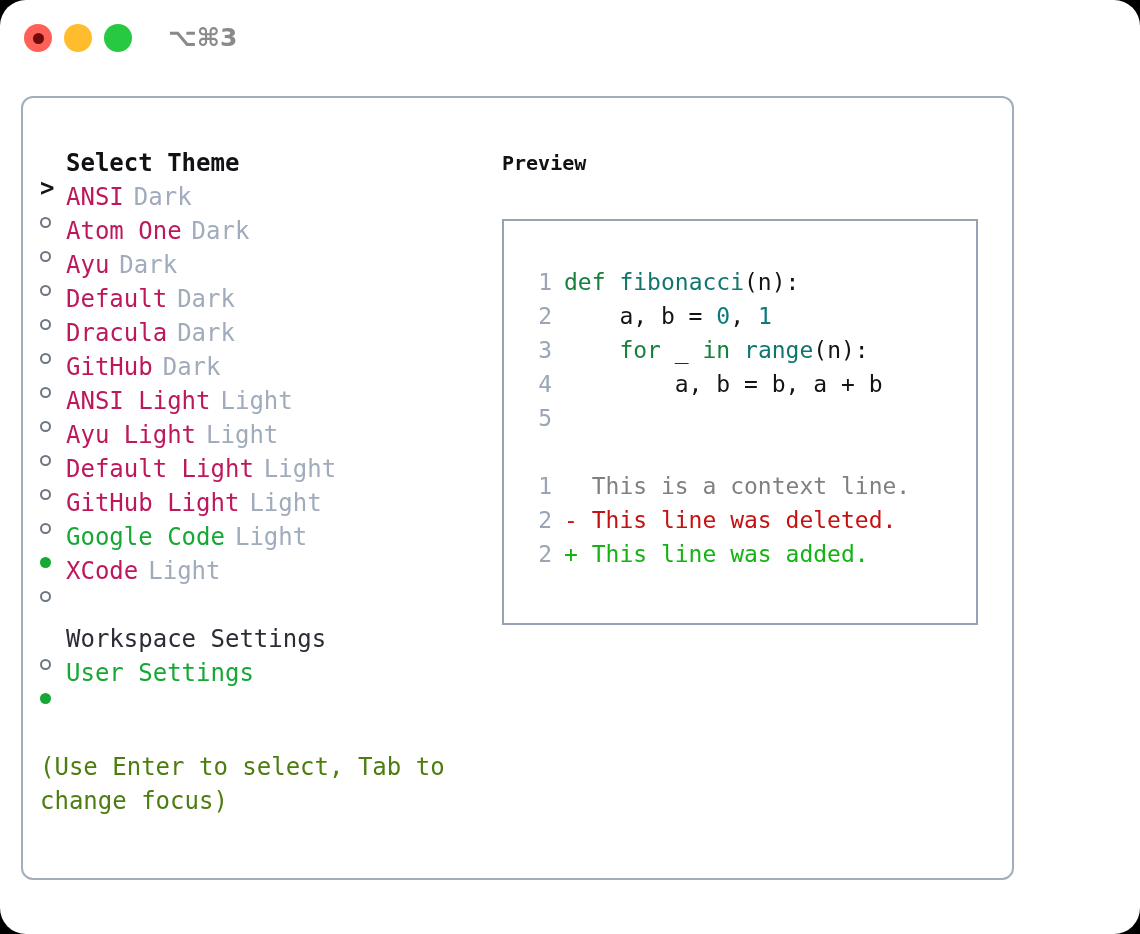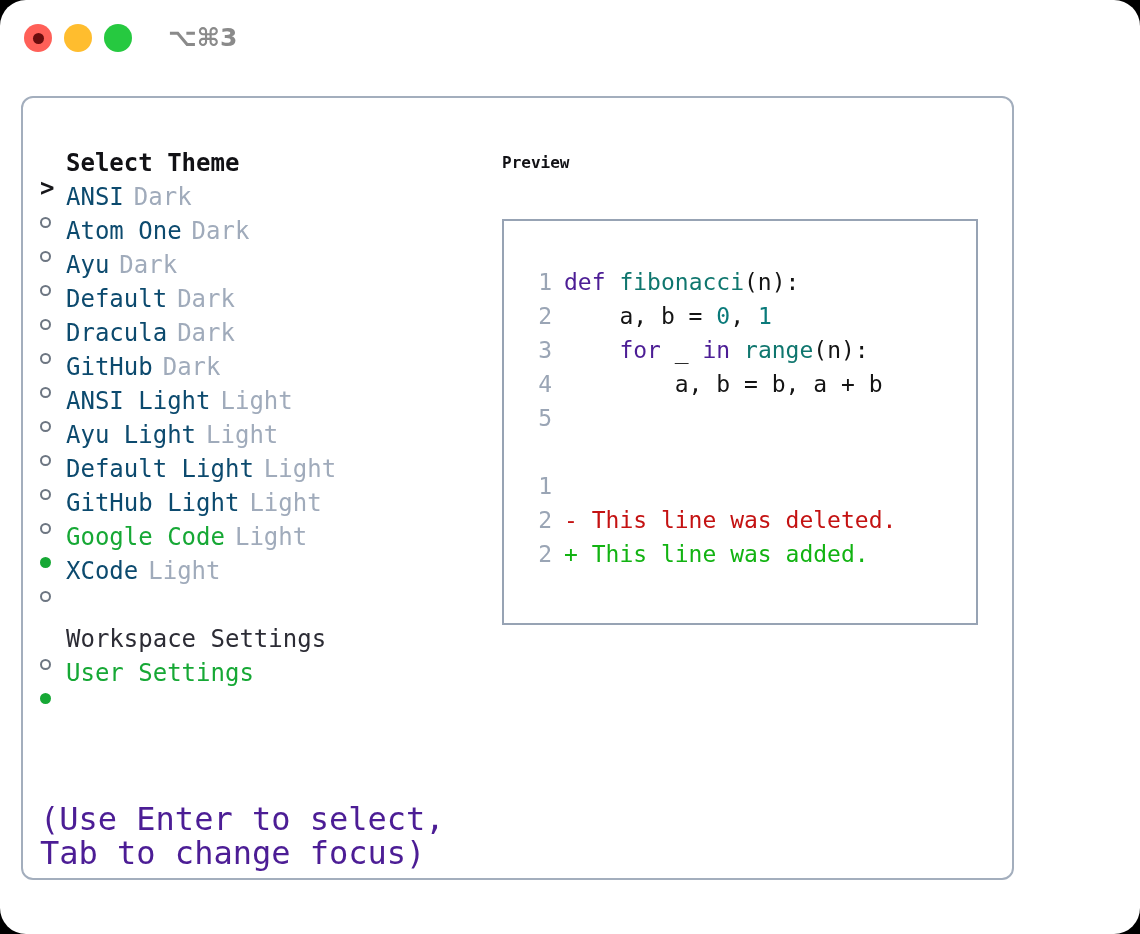--- a/index.html
+++ b/index.html
@@ -139,50 +139,50 @@
     font-weight: bold;
     color: #16161a;
     font-size: 24px;
     line-height: 34px;
   }
 
   .header-row {
     font-weight: bold;
     color: #111115;
   }
-  .theme-name { color: #0c4a6e; }
+  .theme-name { color: #be185d; }
   .theme-name.selected { color: #16a835; }
   .variant {
     color: #a0abbb;
     margin-left: 10px;
   }
   .apply-label { color: #2c2c35; }
   .apply-label.selected { color: #16a835; }
 
   .spacer-sm { height: 34px; }
 
   .hint {
     position: absolute;
     left: 17px;
-    top: 704px;
+    top: 652px;
     width: 412px;
-    font-size: 32px;
-    line-height: 34px;
-    color: #4c1d95;
+    font-size: 24px;
+    line-height: 34px;
+    color: #4d7c0f;
   }
 
   
   .right-col {
     position: absolute;
     left: 479px;
     top: 48px;
     width: 490px;
   }
   .preview-title {
-    font-size: 16px;
+    font-size: 20px;
     line-height: 34px;
     font-weight: bold;
     color: #111115;
     margin: 0 0 39px 0;
   }
   .preview-box {
     width: 476px;
     height: 406px;
     border: 2px solid #97a3b4;
     box-sizing: border-box;
@@ -200,21 +200,21 @@
   }
   .lineno {
     width: 30px;
     flex: 0 0 30px;
     text-align: right;
     color: #9aa5b5;
     margin-right: 12px;
   }
   .code-body { white-space: pre; }
 
-  .tok-kw    { color: #4c1d95; }
+  .tok-kw    { color: #15803d; }
   .tok-fn    { color: #0f766e; }
   .tok-num   { color: #0a7a7a; }
   .tok-plain { color: #141414; }
 
   .blank-line { height: 34px; }
 
   .diff-ctx { color: #808080; }
   .diff-del { color: #c41212; text-align: right; }
   .diff-add { color: #12b312; }
 </style>
@@ -359,21 +359,21 @@
         <div class="preview-box">
           <div id="code-block">
               <div class="code-line"><span class="lineno">1</span><span class="code-body"><span class="tok-kw">def </span><span class="tok-fn">fibonacci</span><span class="tok-plain">(n):</span></span></div>
               <div class="code-line"><span class="lineno">2</span><span class="code-body"><span class="tok-plain">    a, b = </span><span class="tok-num">0</span><span class="tok-plain">, </span><span class="tok-num">1</span></span></div>
               <div class="code-line"><span class="lineno">3</span><span class="code-body"><span class="tok-kw">    for</span><span class="tok-plain"> _ </span><span class="tok-kw">in</span><span class="tok-plain"> </span><span class="tok-fn">range</span><span class="tok-plain">(n):</span></span></div>
               <div class="code-line"><span class="lineno">4</span><span class="code-body"><span class="tok-plain">        a, b = b, a + b</span></span></div>
               <div class="code-line"><span class="lineno">5</span></div>
             </div>
           <div class="blank-line"></div>
           <div id="diff-block">
-              <div class="code-line"><span class="lineno">1</span></div>
+              <div class="code-line"><span class="lineno">1</span><span class="code-body diff-ctx">  This is a context line.</span></div>
               <div class="code-line"><span class="lineno">2</span><span class="code-body diff-del">- This line was deleted.</span></div>
               <div class="code-line"><span class="lineno">2</span><span class="code-body diff-add">+ This line was added.</span></div>
             </div>
         </div>
       </div>
 
     </div>
   </div>
 </div>
 

